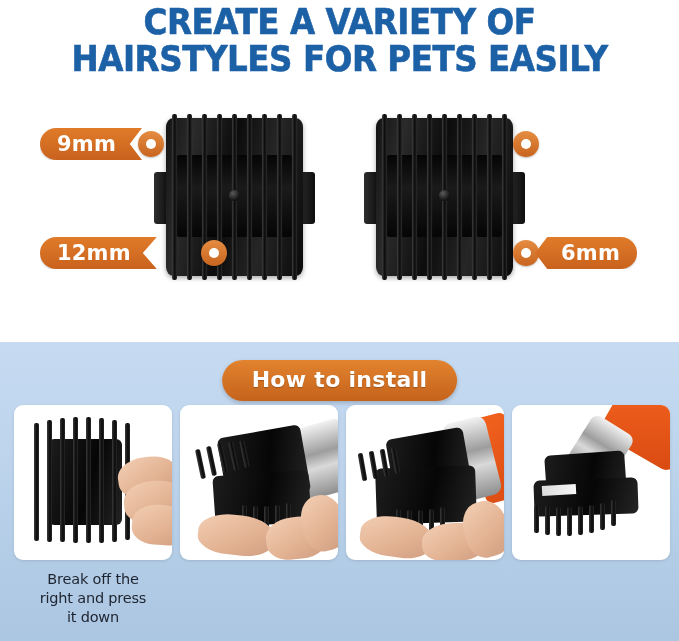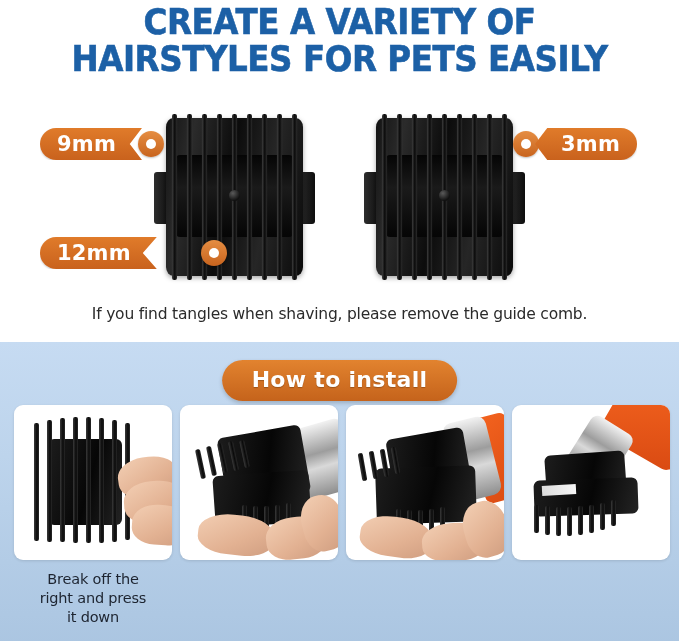--- a/index.html
+++ b/index.html
@@ -219,25 +219,29 @@
       <div class="pill">12mm</div>
       <div class="dot">
           <i></i>
         </div>
     </div>
 
     <div class="badge right" id="badge-3mm">
       <div class="dot">
           <i></i>
         </div>
-      <div class="pill">3mm</div>
-    </div>
-
-
-    <div class="note">If you find tangles when shaving, please remove the guide comb.</div>
+    </div>
+
+    <div class="badge right" id="badge-6mm">
+      <div class="dot">
+          <i></i>
+        </div>
+      <div class="pill">6mm</div>
+    </div>
+
   </div>
 
   <div class="bottom-section">
 
     <div class="install-pill">How to install</div>
 
     <div class="cards">
 
       <div class="card">
         <div class="photo">

